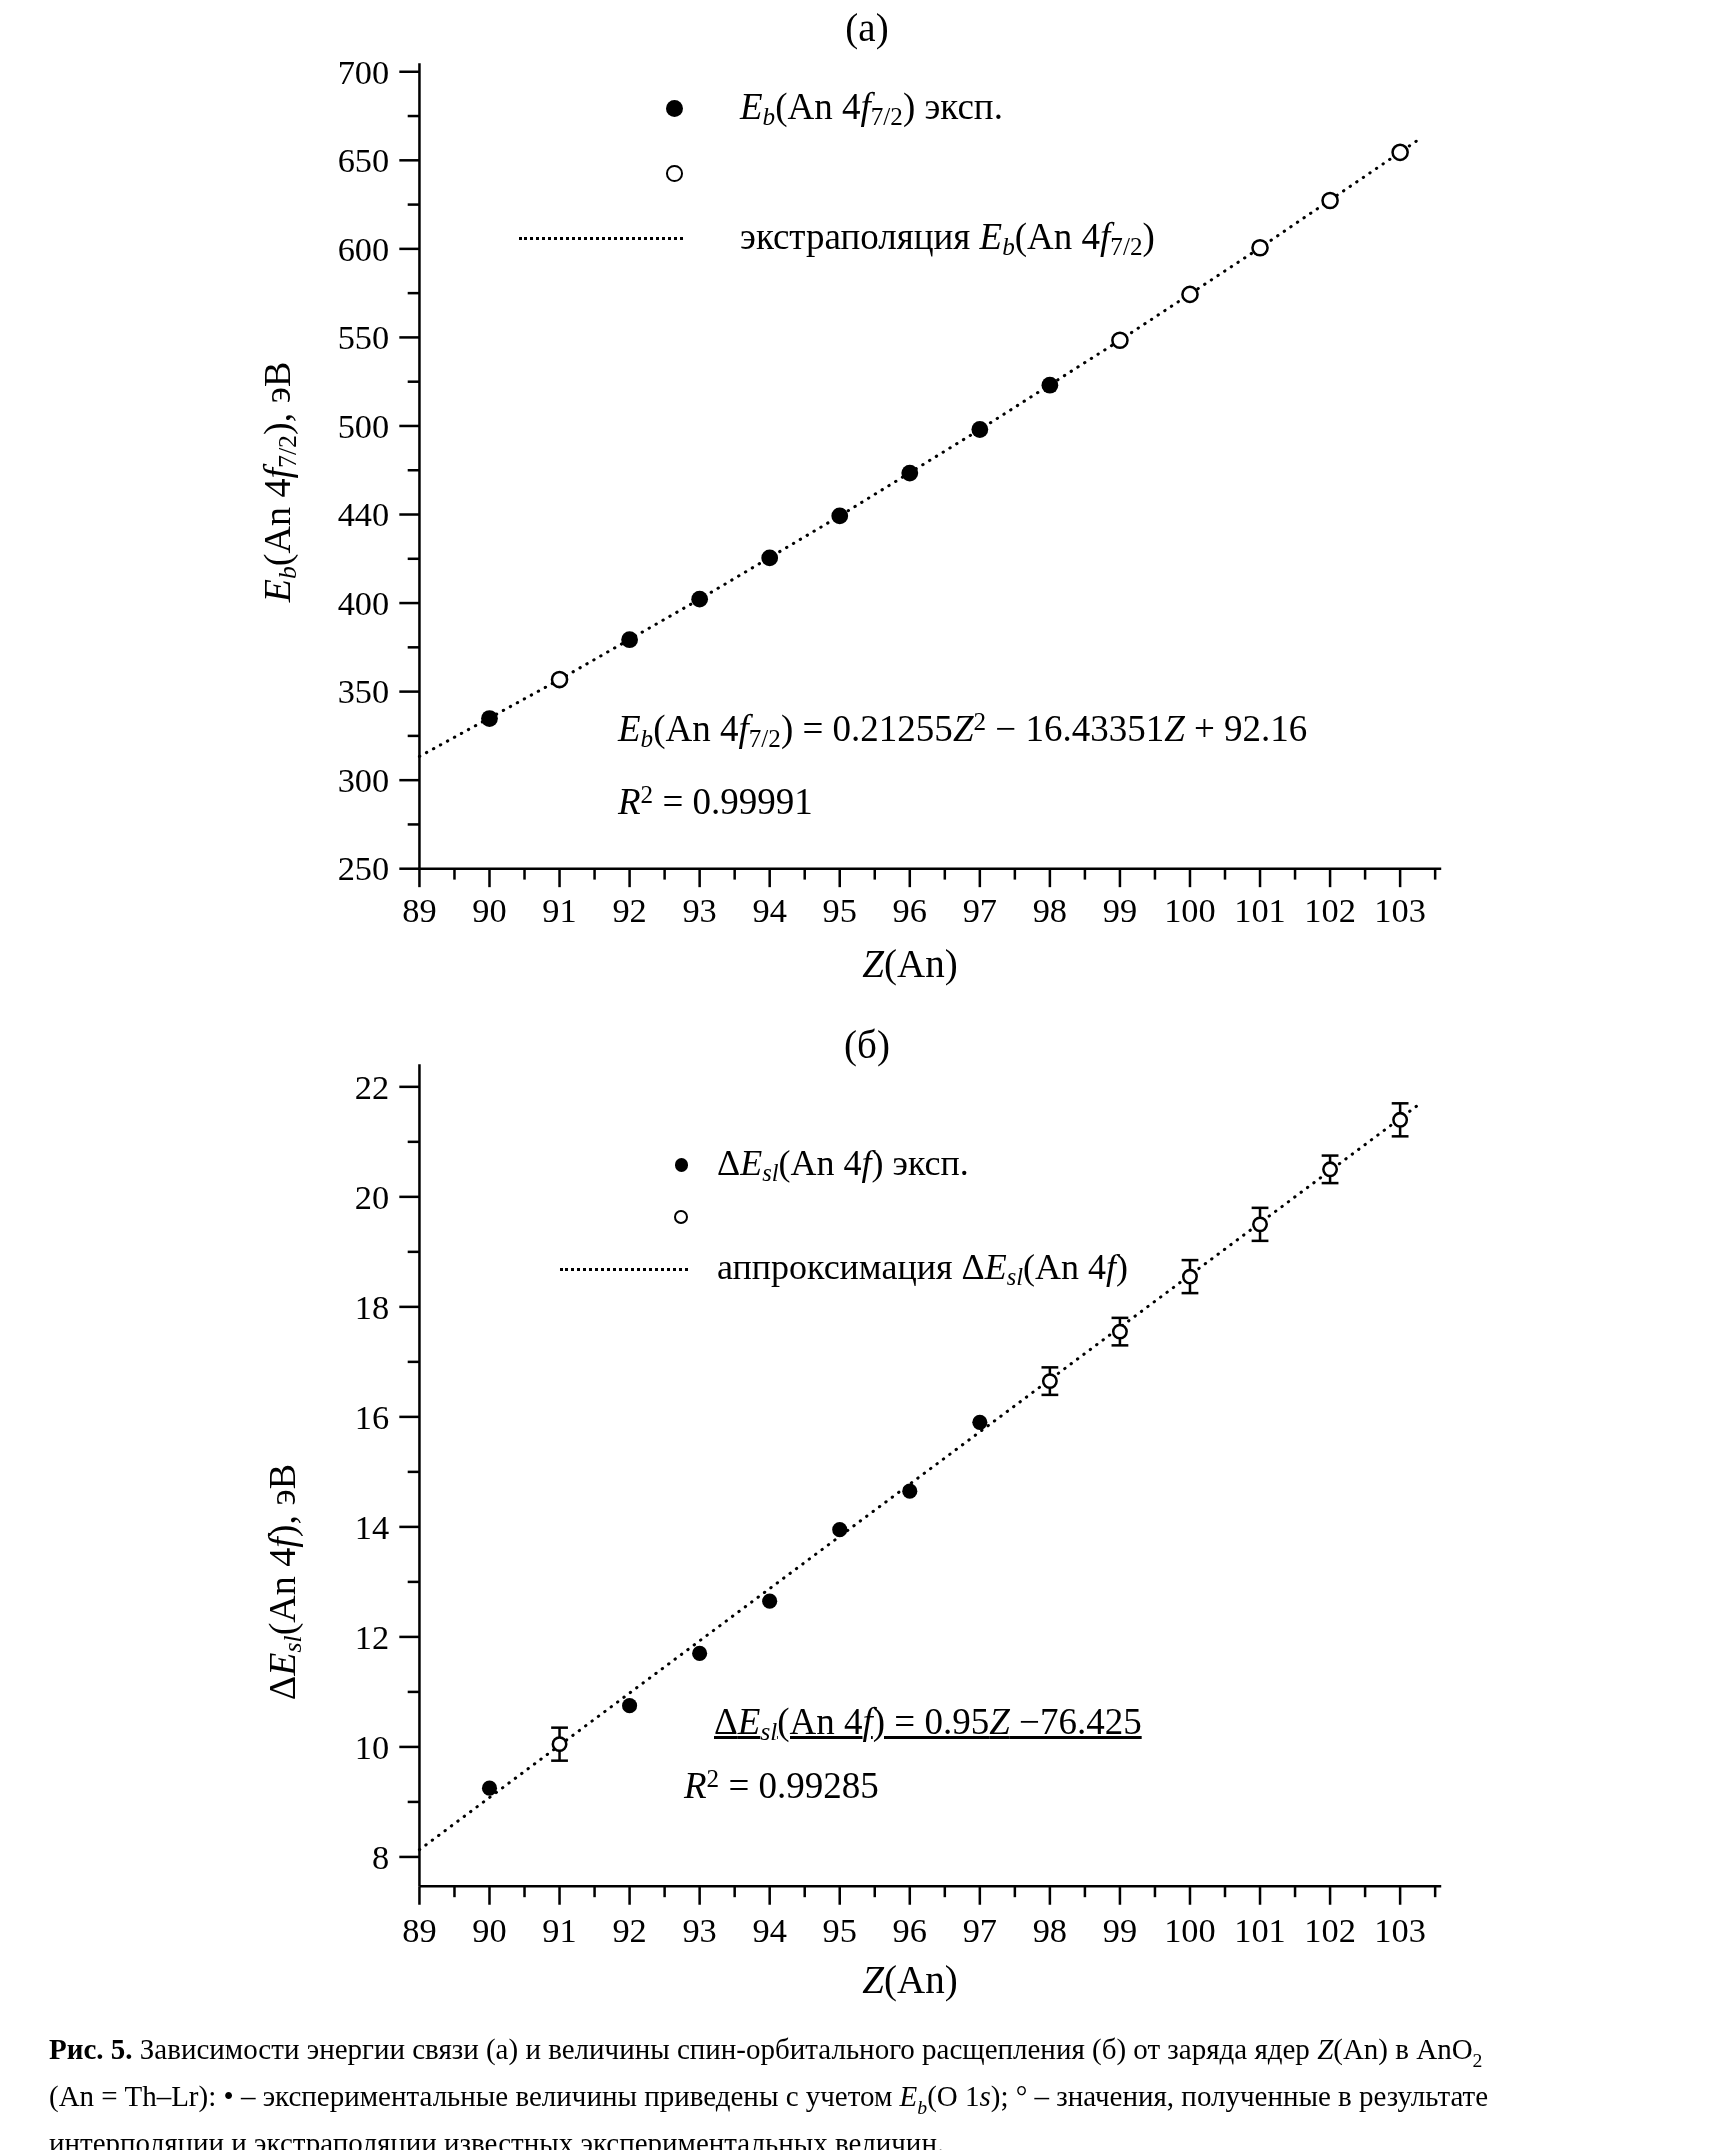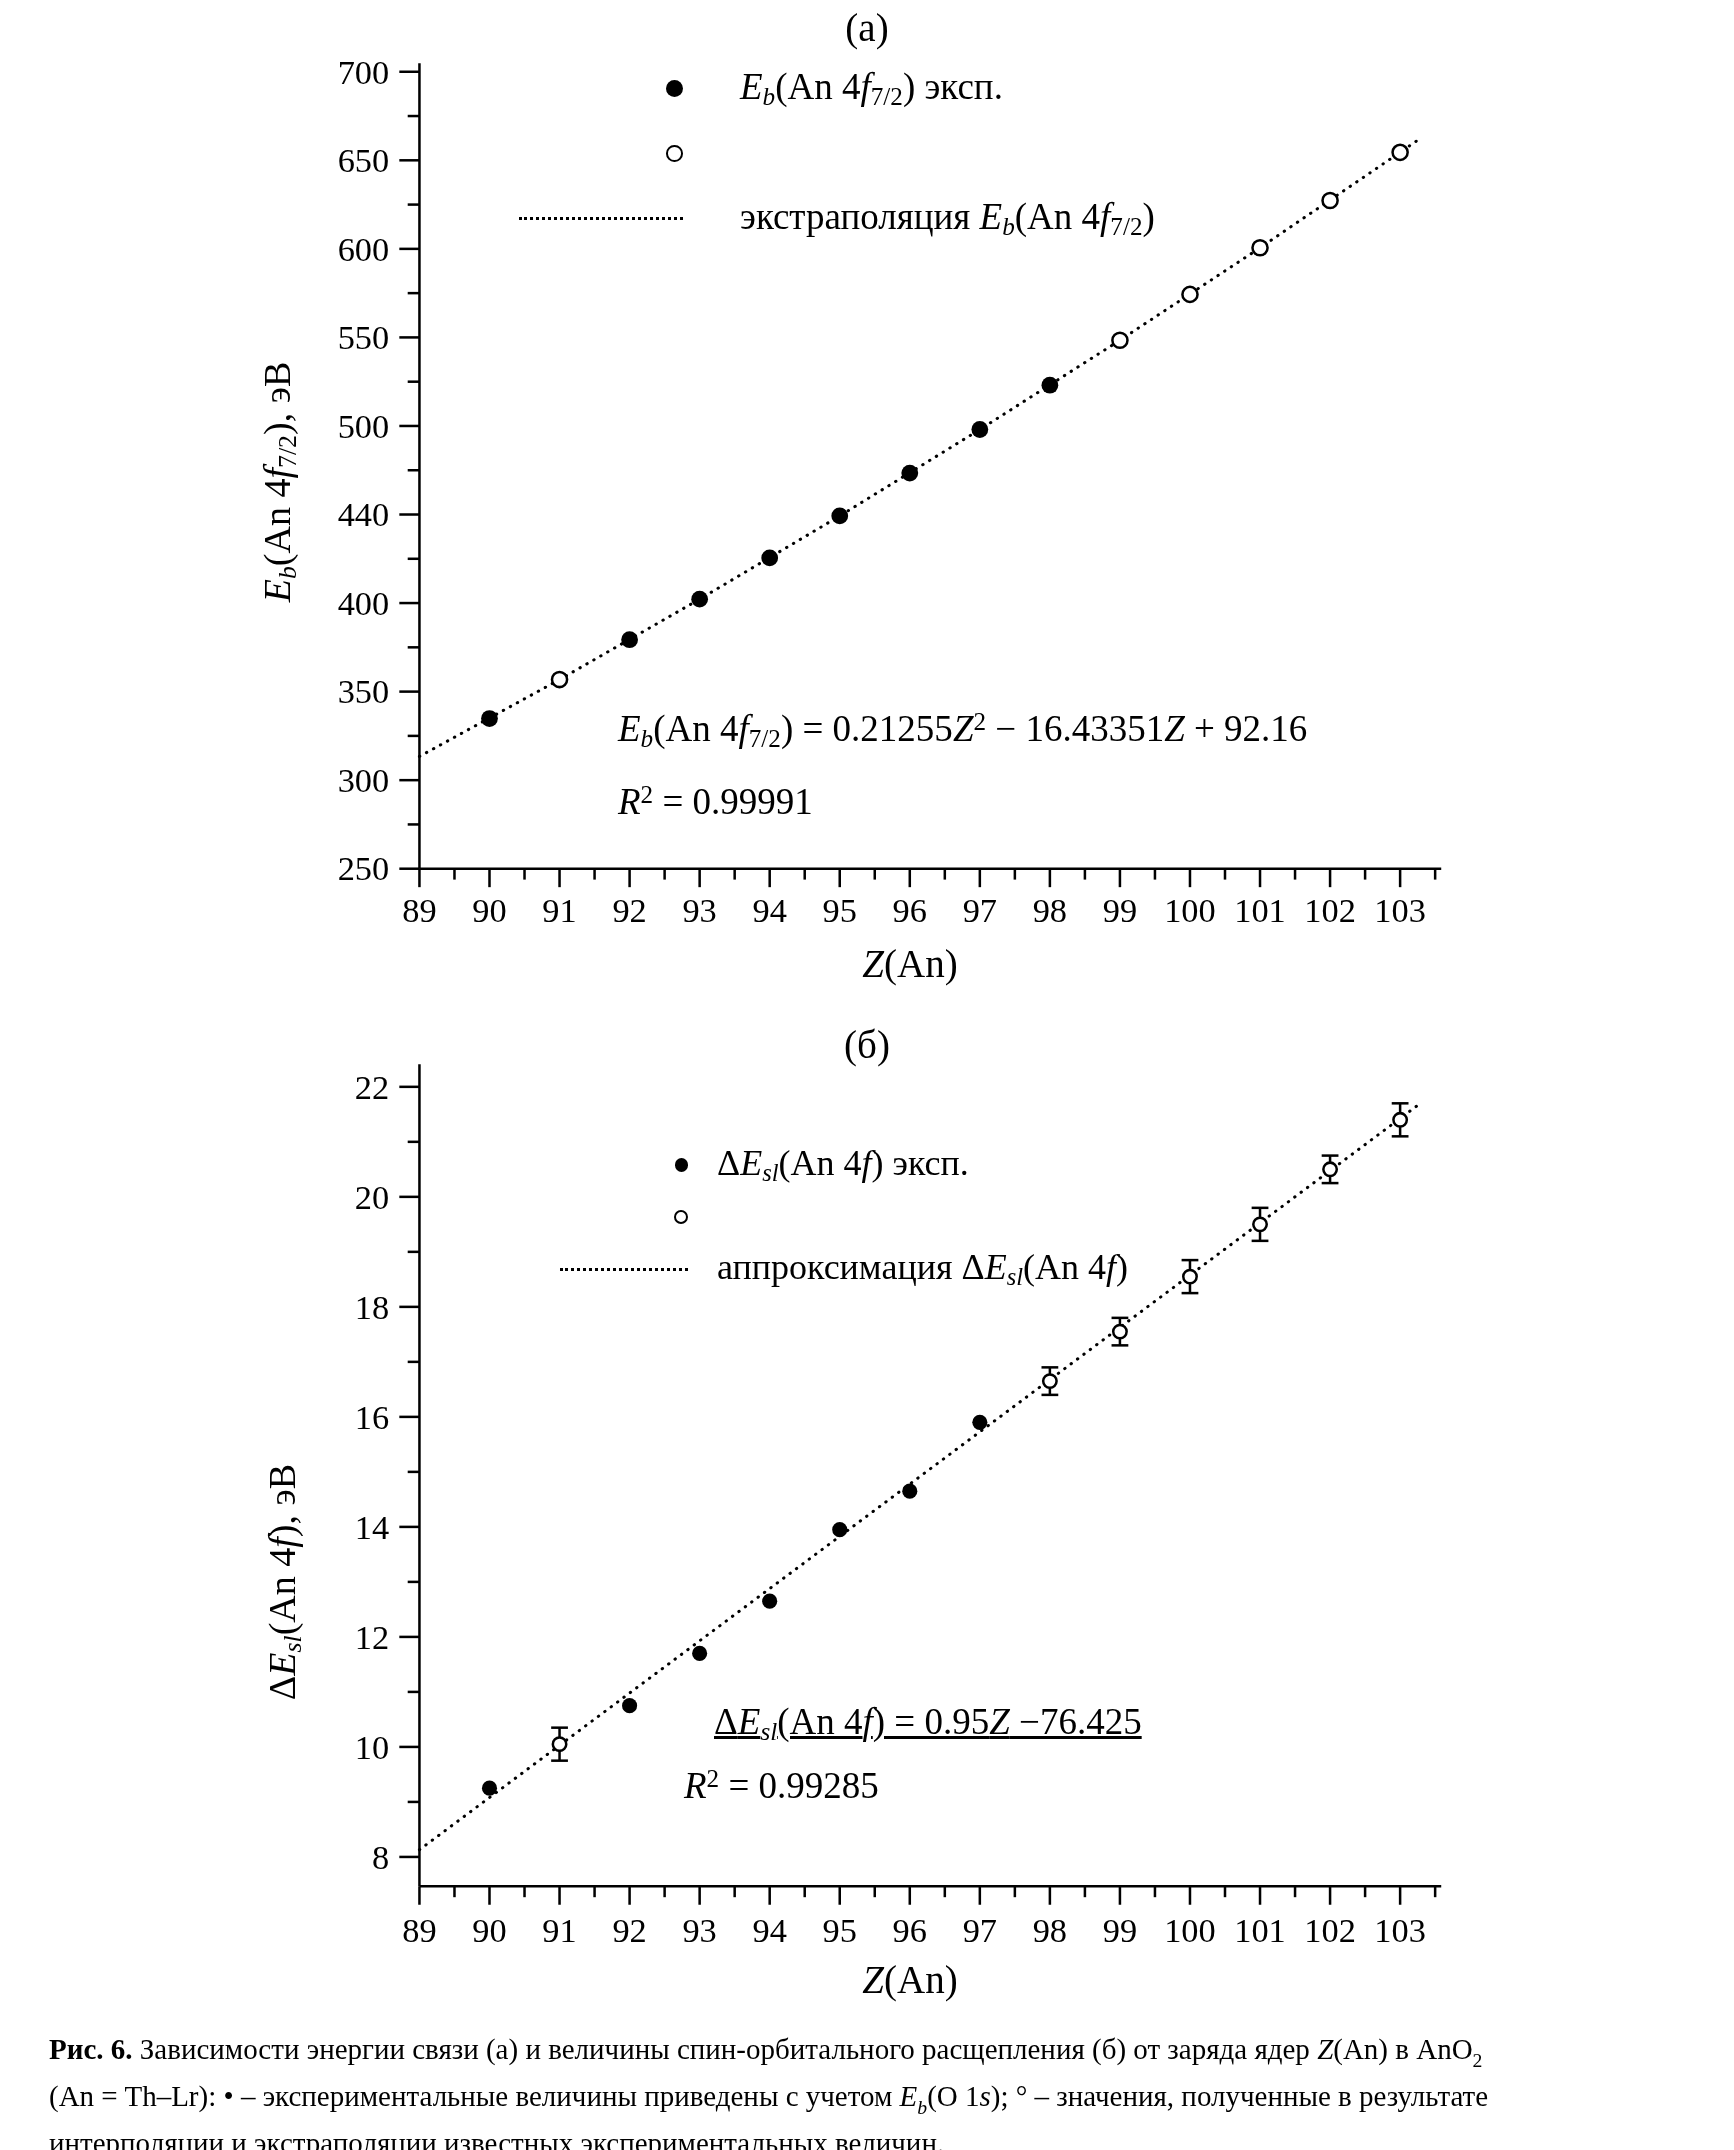--- a/index.html
+++ b/index.html
@@ -12,21 +12,21 @@
   .ptitle-a{top:5px;}
   .ptitle-b{top:1022px;}
   .ytitle{position:absolute;white-space:nowrap;font-size:38px;
           transform:translate(-50%,-50%) rotate(-90deg);}
   .ytitle-a{left:279px;top:482px;}
   .ytitle-b{left:284px;top:1582px;}
   .xtitle{position:absolute;transform:translateX(-50%);font-size:39px;}
   .xtitle-a{left:910px;top:941px;}
   .xtitle-b{left:910px;top:1957px;}
   .legend{position:absolute;}
-  .legend-a{left:503px;top:56px;}
+  .legend-a{left:503px;top:76px;}
   .legend-b{left:529px;top:1139px;}
   .lrow{display:flex;align-items:center;}
   .legend-a .lrow{height:65px;}
   .legend-b .lrow{height:52px;}
   .lmark{display:flex;justify-content:flex-end;align-items:center;flex:none;}
   .legend-a .lmark{width:180px;}
   .legend-b .lmark{width:159px;}
   .ltext{white-space:nowrap;}
   .legend-a .ltext{margin-left:57px;font-size:37px;}
   .legend-b .ltext{margin-left:29px;font-size:36px;}
@@ -318,19 +318,19 @@
       <span class="ltext">аппроксимация Δ<i>E</i><sub><i>sl</i></sub>(An 4<i>f</i>)</span>
     </div>
   </div>
 
   <div class="equation eq-a1"><i>E</i><sub><i>b</i></sub>(An 4<i>f</i><sub>7/2</sub>) = 0.21255<i>Z</i><sup>2</sup> − 16.43351<i>Z</i> + 92.16</div>
   <div class="equation eq-a2"><i>R</i><sup>2</sup> = 0.99991</div>
   <div class="equation eq-b1">Δ<i>E</i><sub><i>sl</i></sub>(An 4<i>f</i>) = 0.95<i>Z</i> −76.425</div>
   <div class="equation eq-b2"><i>R</i><sup>2</sup> = 0.99285</div>
 
   <div class="caption">
-    <div class="cap-line"><b>Рис. 6.</b> Зависимости энергии связи (а) и величины спин-орбитального расщепления (б) от заряда ядер <i>Z</i>(An) в AnO<sub>2</sub></div>
+    <div class="cap-line"><b>Рис. 5.</b> Зависимости энергии связи (а) и величины спин-орбитального расщепления (б) от заряда ядер <i>Z</i>(An) в AnO<sub>2</sub></div>
     <div class="cap-line">(An = Th–Lr): • – экспериментальные величины приведены с учетом <i>E</i><sub><i>b</i></sub>(O 1<i>s</i>); ° – значения, полученные в результате</div>
     <div class="cap-line">интерполяции и экстраполяции известных экспериментальных величин.</div>
   </div>
 
 </div>
 
 
 </body></html>

